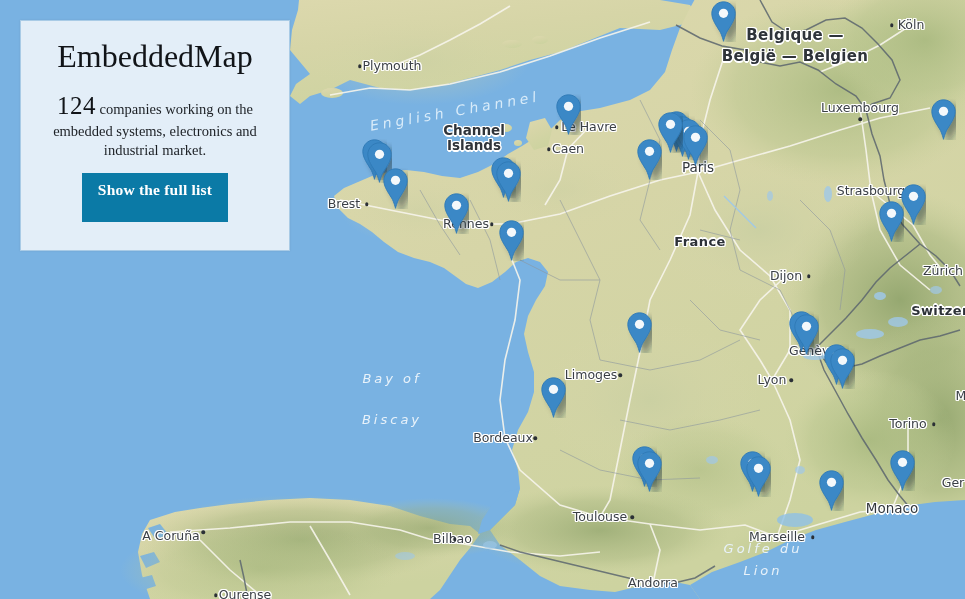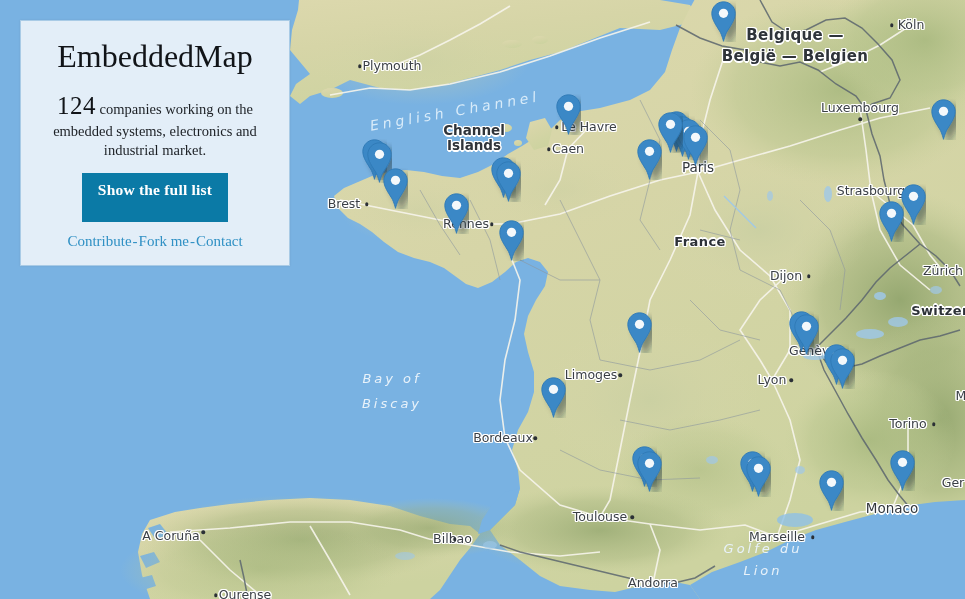--- a/index.html
+++ b/index.html
@@ -319,21 +319,21 @@
                  L 816,530 L 845,522 L 875,514 L 905,506 L 935,502 L 965,500
                  L 965,599 Z" fill="#79b2e2"></path>
         <path d="M 490,530 L 500,520 L 515,505 L 520,488 L 505,492 L 492,505
                  L 482,520 L 478,534 Z" fill="#79b2e2"></path>
       </g>
     </svg>
 
     <div>
       <div class="map-label lbl-water lbl-water-ch" style="left:455px; top:111px; transform:translate(-50%,-50%) rotate(-10deg);">English Channel</div>
       <div class="map-label lbl-water" style="left:392px; top:379px; transform:translate(-50%,-50%);">Bay of</div>
-      <div class="map-label lbl-water" style="left:392px; top:404px; transform:translate(-50%,-50%);">Biscay</div>
+      <div class="map-label lbl-water" style="left:392px; top:420px; transform:translate(-50%,-50%);">Biscay</div>
       <div class="map-label lbl-water" style="left:763px; top:549px; transform:translate(-50%,-50%);">Golfe du</div>
       <div class="map-label lbl-water" style="left:763px; top:571px; transform:translate(-50%,-50%);">Lion</div>
     </div>
 
     <div>
       <div class="map-label lbl-country-lg" style="left:700px; top:242px; transform:translate(-50%,-50%);">France</div>
       <div class="map-label lbl-country-lg" style="left:940px; top:311px; transform:translate(-50%,-50%);">Switzer</div>
       <div class="map-label lbl-country" style="left:795px; top:36px; transform:translate(-50%,-50%);">Belgique —</div>
       <div class="map-label lbl-country" style="left:795px; top:57px; transform:translate(-50%,-50%);">België — Belgien</div>
       <div class="map-label lbl-region" style="left:474px; top:131px; transform:translate(-50%,-50%);">Channel</div>
@@ -641,18 +641,15 @@
   <div id="info-panel">
     <h1 id="panel-title">EmbeddedMap</h1>
 
     <p id="panel-subtitle">
       <span id="panel-count">124</span>
       <span id="panel-subtitle-rest"> companies working on the embedded systems, electronics and industrial market.</span>
     </p>
 
     <button id="show-list-btn">Show the full list</button>
 
-    <div id="panel-links">
-      <a href="#">Contribute</a><span class="sep">-</span><a href="#">Fork me</a><span class="sep">-</span><a href="#">Contact</a>
-    </div>
   </div>
 
 </div>
 
 </body></html>

